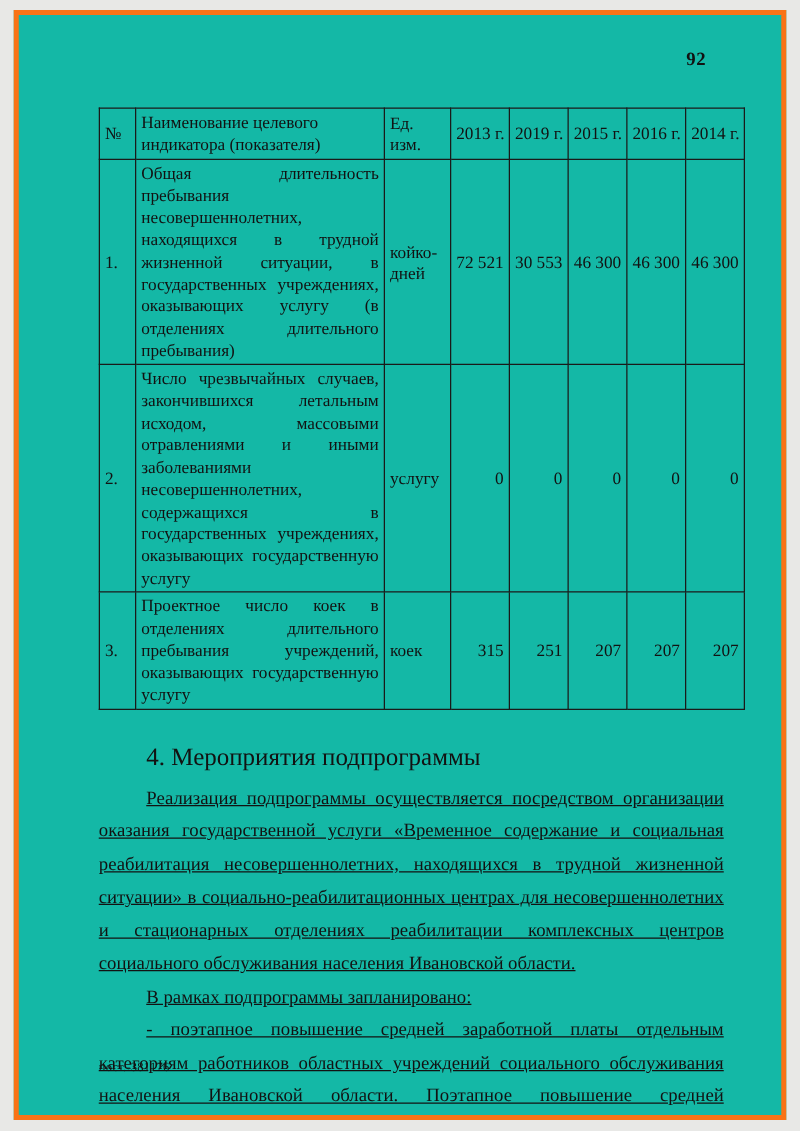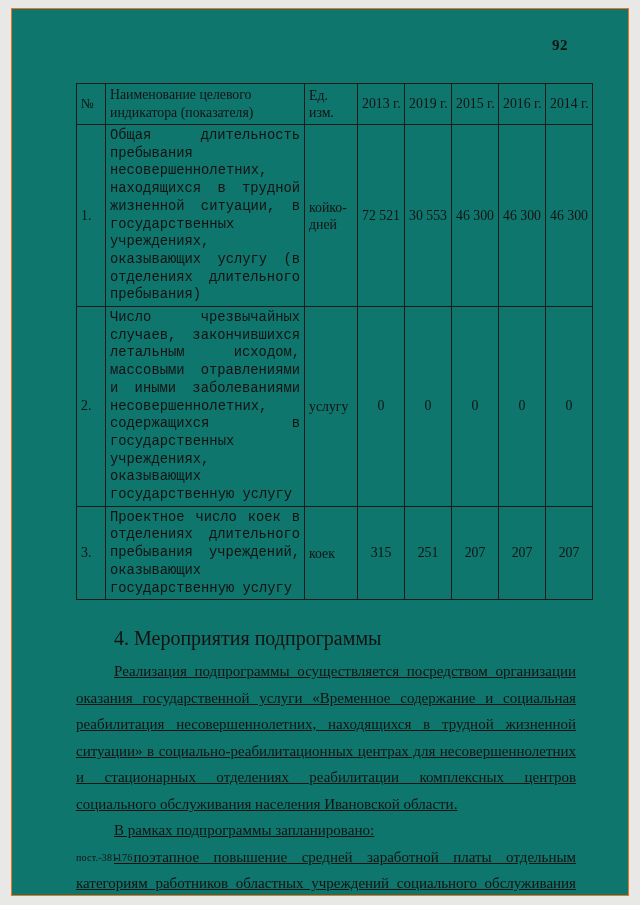--- a/index.html
+++ b/index.html
@@ -8,22 +8,22 @@
     width: 640px;
     height: 905px;
     position: relative;
     background: #e8e8e6;
     font-family: "Liberation Serif", "DejaVu Serif", serif;
     color: #121212;
   }
   .page {
     position: absolute;
     left: 11px; top: 8px; right: 11px; bottom: 9px;
-    background: #0f766e;
-    border: 1px solid #f97316;
+    background: #14b8a6;
+    border: 4px solid #f97316;
     overflow: hidden;
   }
   .page-number {
     position: absolute;
     top: 28px;
     right: 60px;
     font-size: 15px;
     font-weight: 700;
     letter-spacing: .5px;
   }
@@ -40,23 +40,23 @@
     border: 1px solid #1a1a1a;
     font-weight: normal;
     font-size: 13.8px;
     padding: 2px 4px;
   }
   th.h-num   { text-align: left; vertical-align: middle; }
   th.h-name  { text-align: left; vertical-align: middle; line-height: 18px; }
   th.h-unit  { text-align: left; vertical-align: middle; line-height: 17px; padding-left: 3px; margin-left: 48px; }
   th.h-year  { vertical-align: middle; white-space: nowrap; padding: 2px 1px; }
   td.c-num   { vertical-align: middle; text-align: left; padding-left: 5px; }
-  td.c-name  { vertical-align: top; text-align: justify; line-height: 17.7px; padding: 1px 4px 2px 5px; font-family: Liberation Mono, monospace; }
+  td.c-name  { vertical-align: top; text-align: justify; line-height: 17.7px; padding: 1px 4px 2px 5px; }
   td.c-unit  { vertical-align: middle; text-align: left; line-height: 17px; padding: 2px 3px; overflow-wrap: anywhere; }
-  td.c-val   { vertical-align: middle; text-align: center; white-space: nowrap; padding: 2px 1px; }
+  td.c-val   { vertical-align: middle; text-align: right; white-space: nowrap; padding: 2px 1px; }
   .section-heading {
     margin: 25px 0 7px 0;
     font-size: 20px;
     line-height: 26px;
     text-indent: 38px;
   }
   p.body-par {
     margin: 0;
     font-size: 15px;
     line-height: 26.5px;

